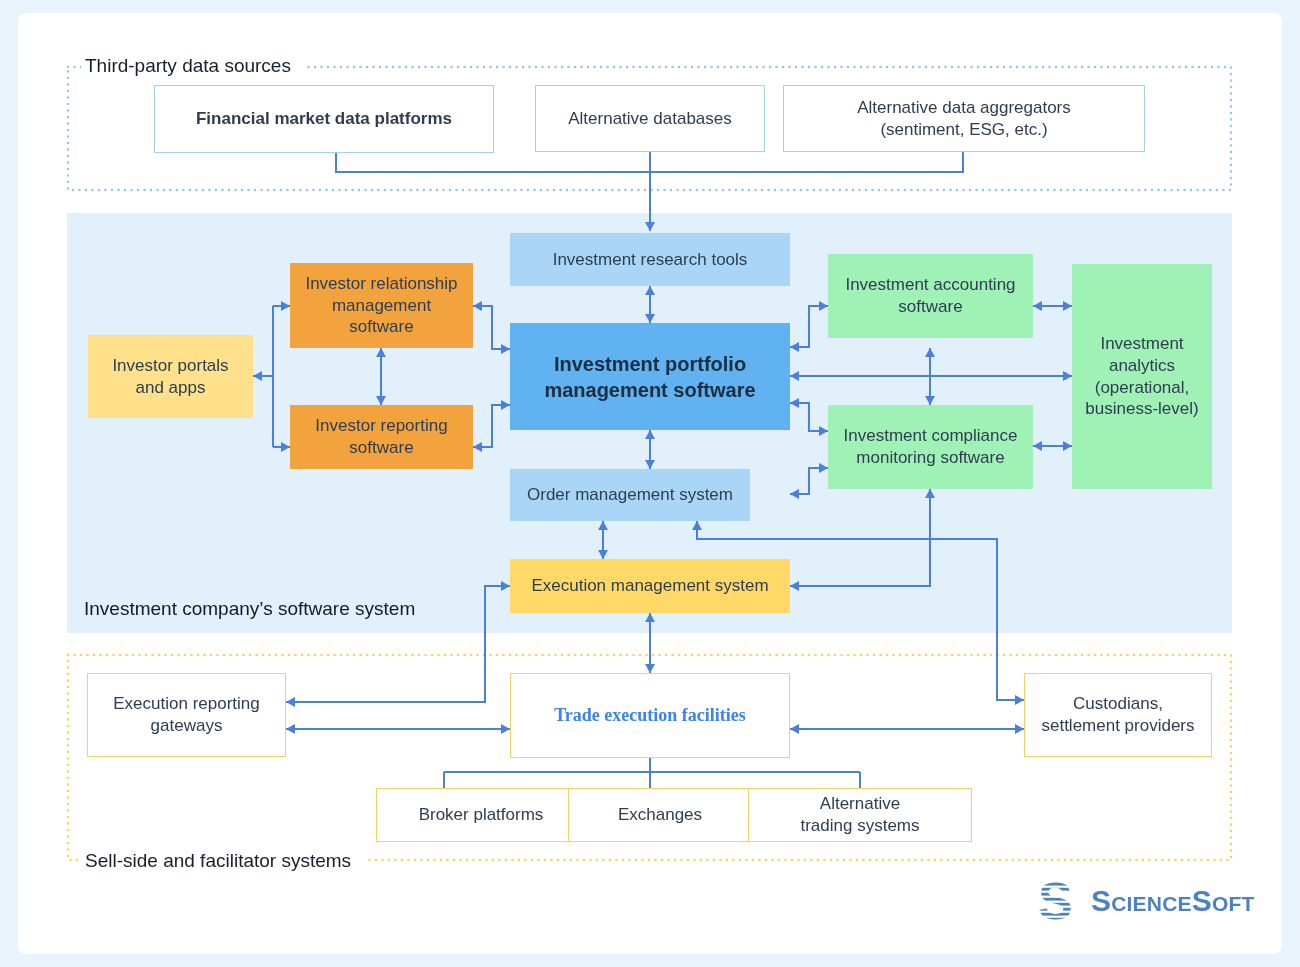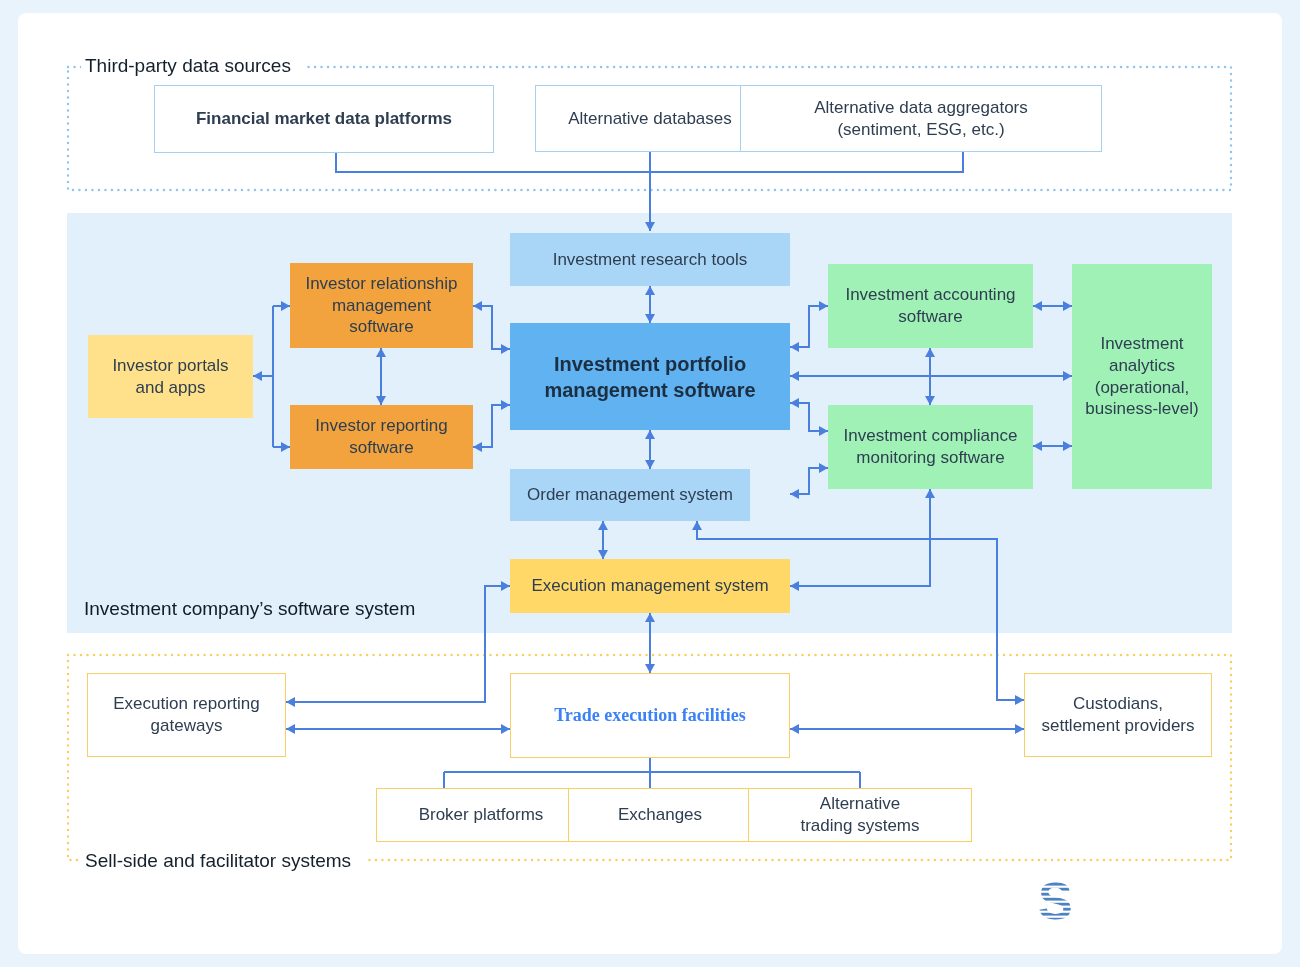--- a/index.html
+++ b/index.html
@@ -119,38 +119,38 @@
       <path d="M1024,729 L1015,724 L1015,734 Z"></path>
     <path d="M286,702 L295,697 L295,707 Z"></path>
       <path d="M510,586 L501,581 L501,591 Z"></path>
     <path d="M286,729 L295,724 L295,734 Z"></path>
       <path d="M510,729 L501,724 L501,734 Z"></path>
   </g>
 </svg>
 
 <div class="box b-white-blue" style="left:154px;top:85px;width:340px;height:68px;font-weight:bold;">Financial market data platforms</div>
 <div class="box b-white-blue" style="left:535px;top:85px;width:230px;height:67px;">Alternative databases</div>
-<div class="box b-white-blue" style="left:740px;top:85px;width:362px;height:67px;">Alternative data aggregators
+<div class="box b-white-blue" style="left:783px;top:85px;width:362px;height:67px;">Alternative data aggregators
 (sentiment, ESG, etc.)</div>
 
 <div class="box b-lightblue" style="left:510px;top:233px;width:280px;height:53px;">Investment research tools</div>
 <div class="box b-blue" style="left:510px;top:323px;width:280px;height:107px;">Investment portfolio
 management software</div>
 <div class="box b-lightblue" style="left:510px;top:469px;width:240px;height:52px;">Order management system</div>
 <div class="box b-emsyellow" style="left:510px;top:559px;width:280px;height:54px;">Execution management system</div>
 
 <div class="box b-lightyellow" style="left:88px;top:335px;width:165px;height:83px;">Investor portals
 and apps</div>
 <div class="box b-orange" style="left:290px;top:263px;width:183px;height:85px;">Investor relationship
 management
 software</div>
 <div class="box b-orange" style="left:290px;top:405px;width:183px;height:64px;">Investor reporting
 software</div>
 
-<div class="box b-green" style="left:828px;top:264px;width:205px;height:84px;">Investment accounting
+<div class="box b-green" style="left:828px;top:254px;width:205px;height:84px;">Investment accounting
 software</div>
 <div class="box b-green" style="left:828px;top:405px;width:205px;height:84px;">Investment compliance
 monitoring software</div>
 <div class="box b-green" style="left:1072px;top:264px;width:140px;height:225px;">Investment
 analytics
 (operational,
 business-level)</div>
 
 <div class="box b-white-yellow" style="left:87px;top:673px;width:199px;height:84px;">Execution reporting
 gateways</div>
@@ -168,13 +168,14 @@
     <g fill="#ffffff">
       <rect x="0" y="4.6" width="46" height="2.2"></rect>
       <rect x="0" y="9.6" width="46" height="2.2"></rect>
       <rect x="0" y="14.6" width="46" height="2.2"></rect>
       <rect x="0" y="19.6" width="46" height="2.2"></rect>
       <rect x="0" y="24.6" width="46" height="2.2"></rect>
       <rect x="0" y="29.6" width="46" height="2.2"></rect>
       <rect x="0" y="34.6" width="46" height="2.2"></rect>
     </g>
   </svg>
+  <span class="logo-text">ScienceSoft</span>
 </div>
 
 </body></html>

